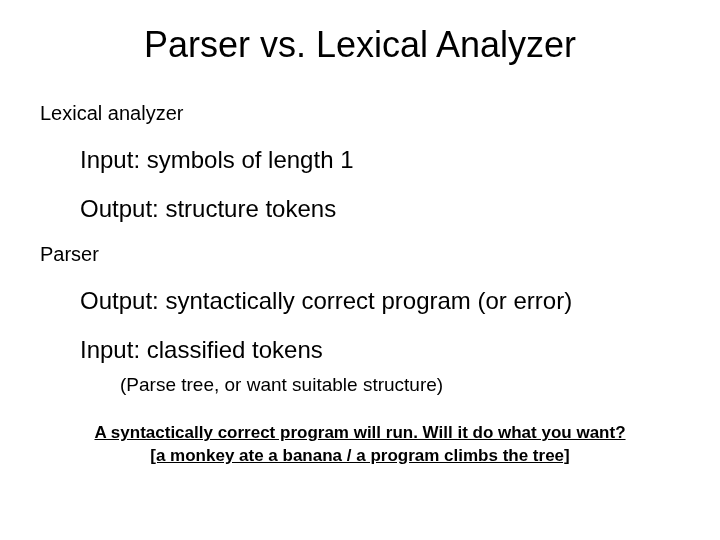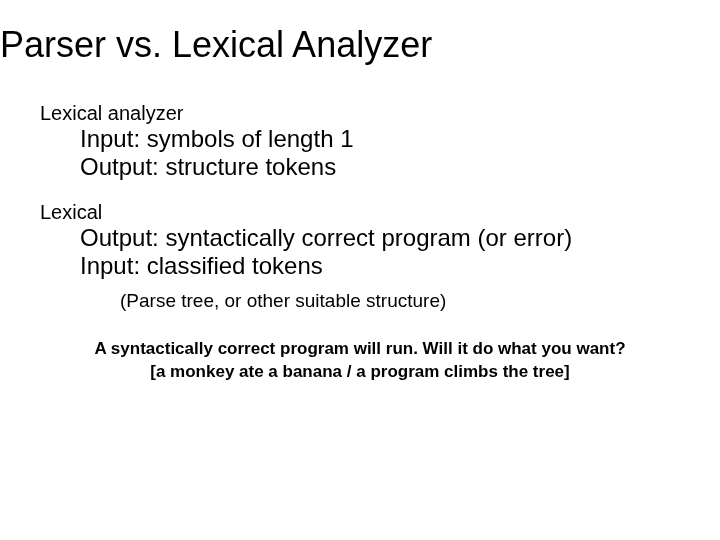--- a/index.html
+++ b/index.html
@@ -12,65 +12,66 @@
     color: #000000;
   }
   .slide {
     width: 720px;
     height: 540px;
     position: relative;
     box-sizing: border-box;
   }
   .title {
     font-size: 36px;
-    text-align: left;
+    text-align: center;
     padding-top: 24px;
     padding-bottom: 16px;
   }
   .section {
     font-size: 20px;
     margin-left: 40px;
     margin-top: 20px;
   }
   .sub {
     font-size: 24px;
     margin-left: 80px;
-    margin-top: 0;
+    margin-top: 21px;
   }
   .subsub {
     font-size: 19px;
     margin-left: 120px;
     margin-top: 10px;
   }
   .note-wrap {
     margin-top: 26px;
     text-align: center;
   }
   .note {
     font-size: 17px;
     font-weight: bold;
     line-height: 1.35;
     display: inline-block;
+    text-decoration: underline;
   }
 </style>
 </head>
 <body>
 
 <div class="slide">
 
   <div class="title">Parser vs. Lexical Analyzer</div>
 
   <div class="section">Lexical analyzer</div>
   <div class="sub">Input: symbols of length 1</div>
   <div class="sub">Output: structure tokens</div>
 
-  <div class="section">Lexical</div>
+  <div class="section">Parser</div>
   <div class="sub">Output: syntactically correct program (or error)</div>
   <div class="sub">Input: classified tokens</div>
-  <div class="subsub">(Parse tree, or other suitable structure)</div>
+  <div class="subsub">(Parse tree, or want suitable structure)</div>
 
   <div class="note-wrap">
     <div class="note">
       <span>A syntactically correct program will run. Will it do what you want?</span><br>
       <span>[a monkey ate a banana / a program climbs the tree]</span>
     </div>
   </div>
 
 </div>
 

